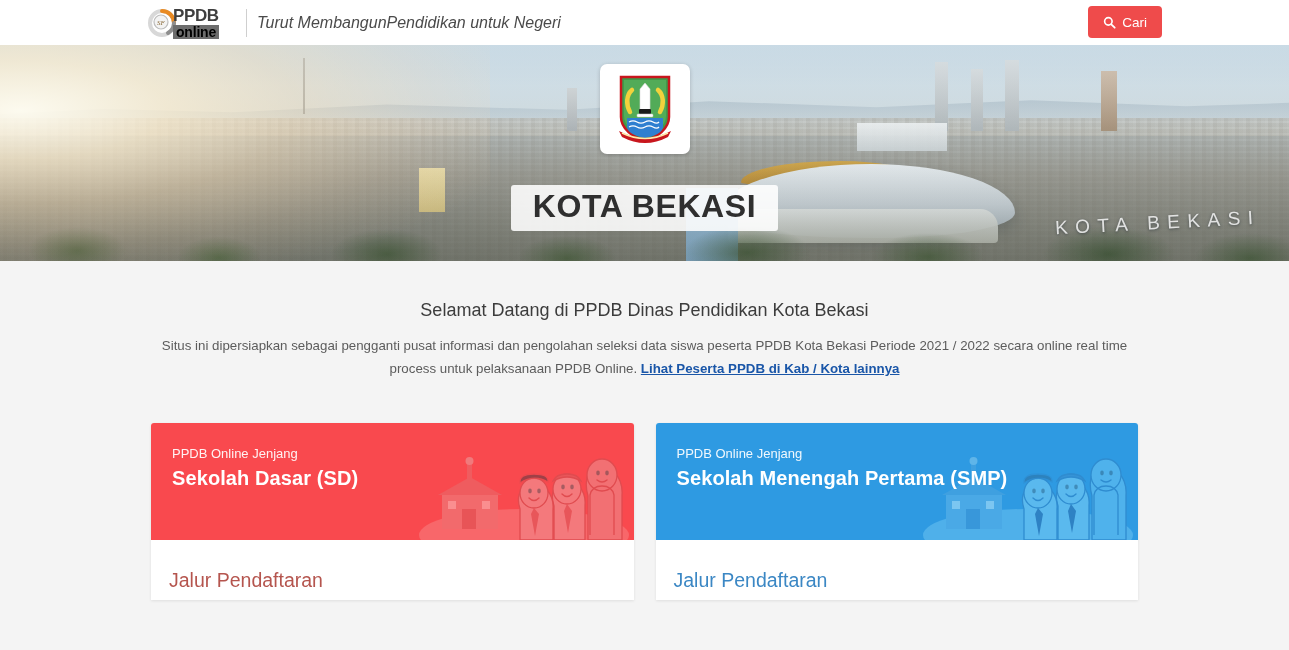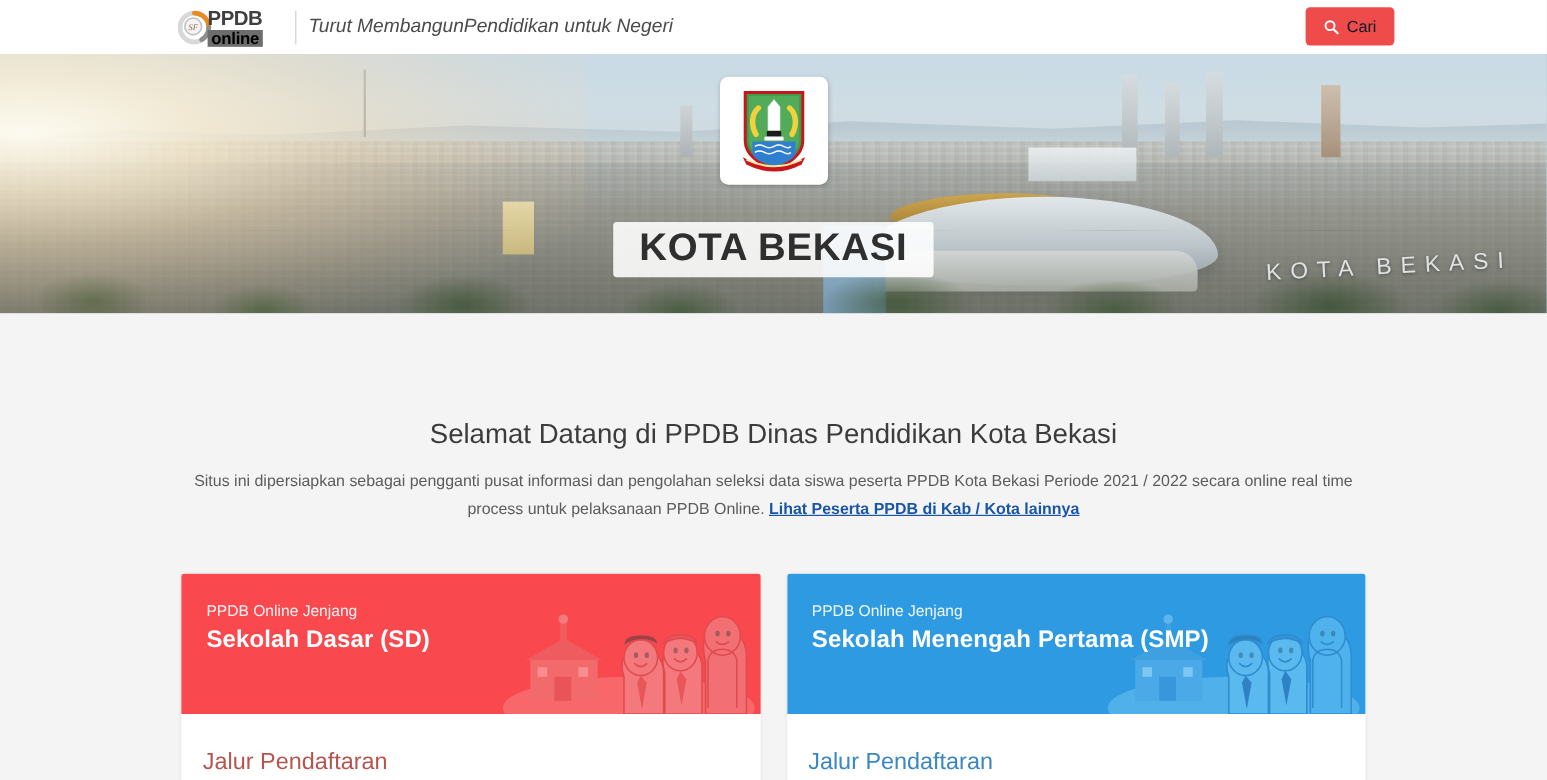--- a/index.html
+++ b/index.html
@@ -62,21 +62,21 @@
   }
 
   .brand-tag {
     display: flex; 
     font-size: 16px; color: #4b4b4b; line-height: 1.45; font-style: italic;
   }
 
   .search-btn {
     position: absolute; right: 127px; top: 6px;
     height: 32px; padding: 0 15px;
-    background: #ef4b4b; color: #0f172a;
+    background: #ef4b4b; color: #ffffff;
     border: none; border-radius: 4px;
     font-size: 13.5px; font-family: "Liberation Sans", sans-serif;
     display: flex; align-items: center; gap: 6px;
     cursor: pointer;
   }
   .search-btn svg { display: block; }
 
   
   .hero {
     position: relative;
@@ -231,24 +231,23 @@
     text-shadow: 0 1px 3px rgba(20,30,40,.5);
     transform: rotate(-3deg);
     z-index: 6;
     font-family: "Liberation Sans", sans-serif;
   }
 
   
   .welcome { padding-top: 38px; text-align: center; }
 
   .welcome-title {
-    font-size: 23px; color: #3c3c3c; font-weight: normal;
+    font-size: 18px; color: #3c3c3c; font-weight: normal;
     line-height: 1.3;
     font-family: "Liberation Sans", sans-serif;
-    margin-top: 48px;
   }
 
   .welcome-text {
     margin: 13px auto 0;
     max-width: 1000px;
     font-size: 13.3px; color: #5c5c5c; line-height: 1.72;
     font-family: "Liberation Sans", sans-serif;
   }
 
   .welcome-link {

